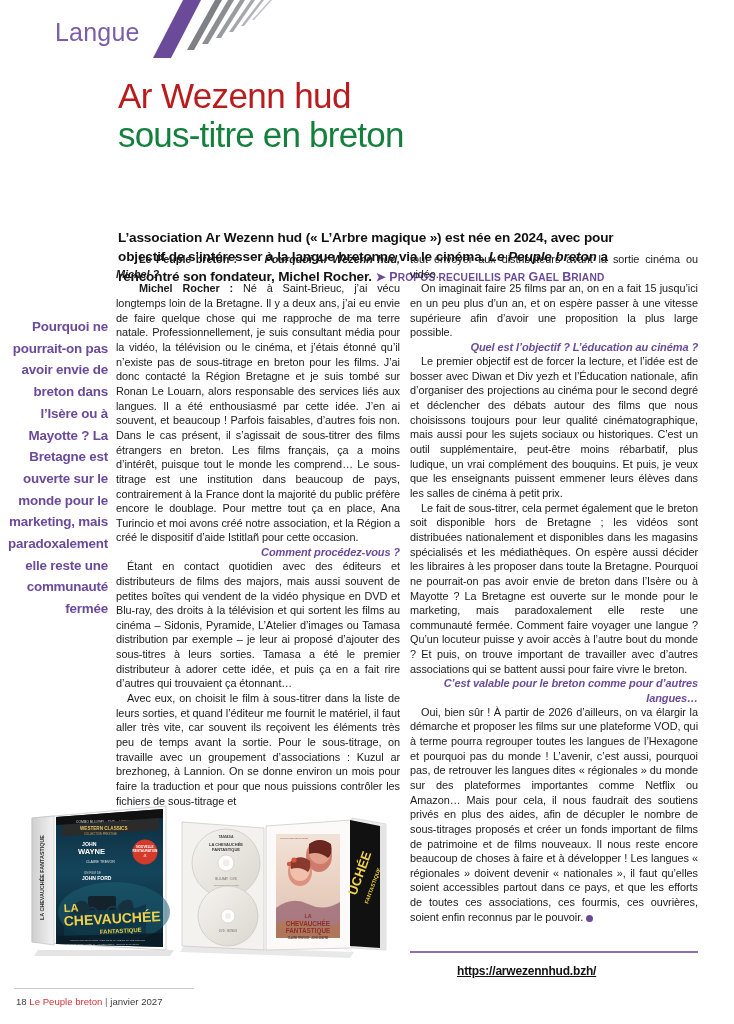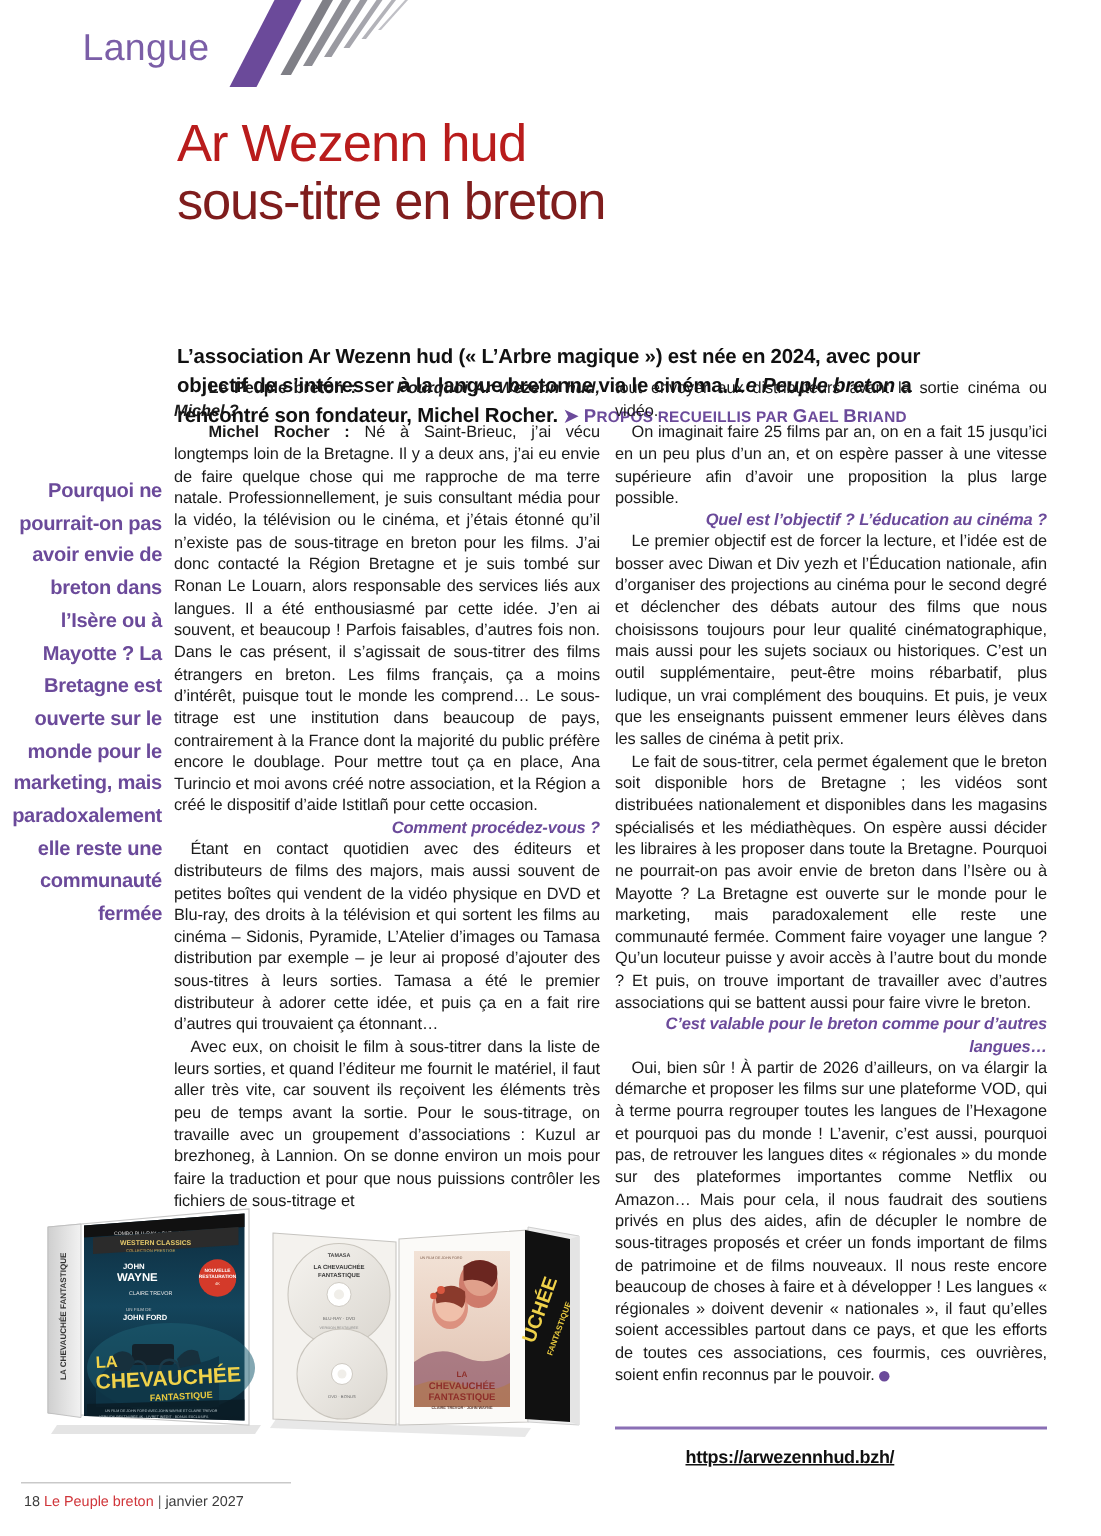--- a/index.html
+++ b/index.html
@@ -43,21 +43,21 @@
     font-size: 35px;
     font-weight: normal;
     color: #b91c1c;
     letter-spacing: -0.6px;
     line-height: 1.0;
     font-family: "Liberation Sans", sans-serif;
   }
   .title-line2 {
     font-size: 35px;
     font-weight: 400;
-    color: #7f1d1d;
+    color: #15803d;
     letter-spacing: -0.8px;
     line-height: 1.25;
     font-family: "Liberation Sans", sans-serif;
   }
 
   .standfirst {
     position: absolute;
     left: 118px; top: 182px;
     width: 500px;
     font-size: 13.6px;

